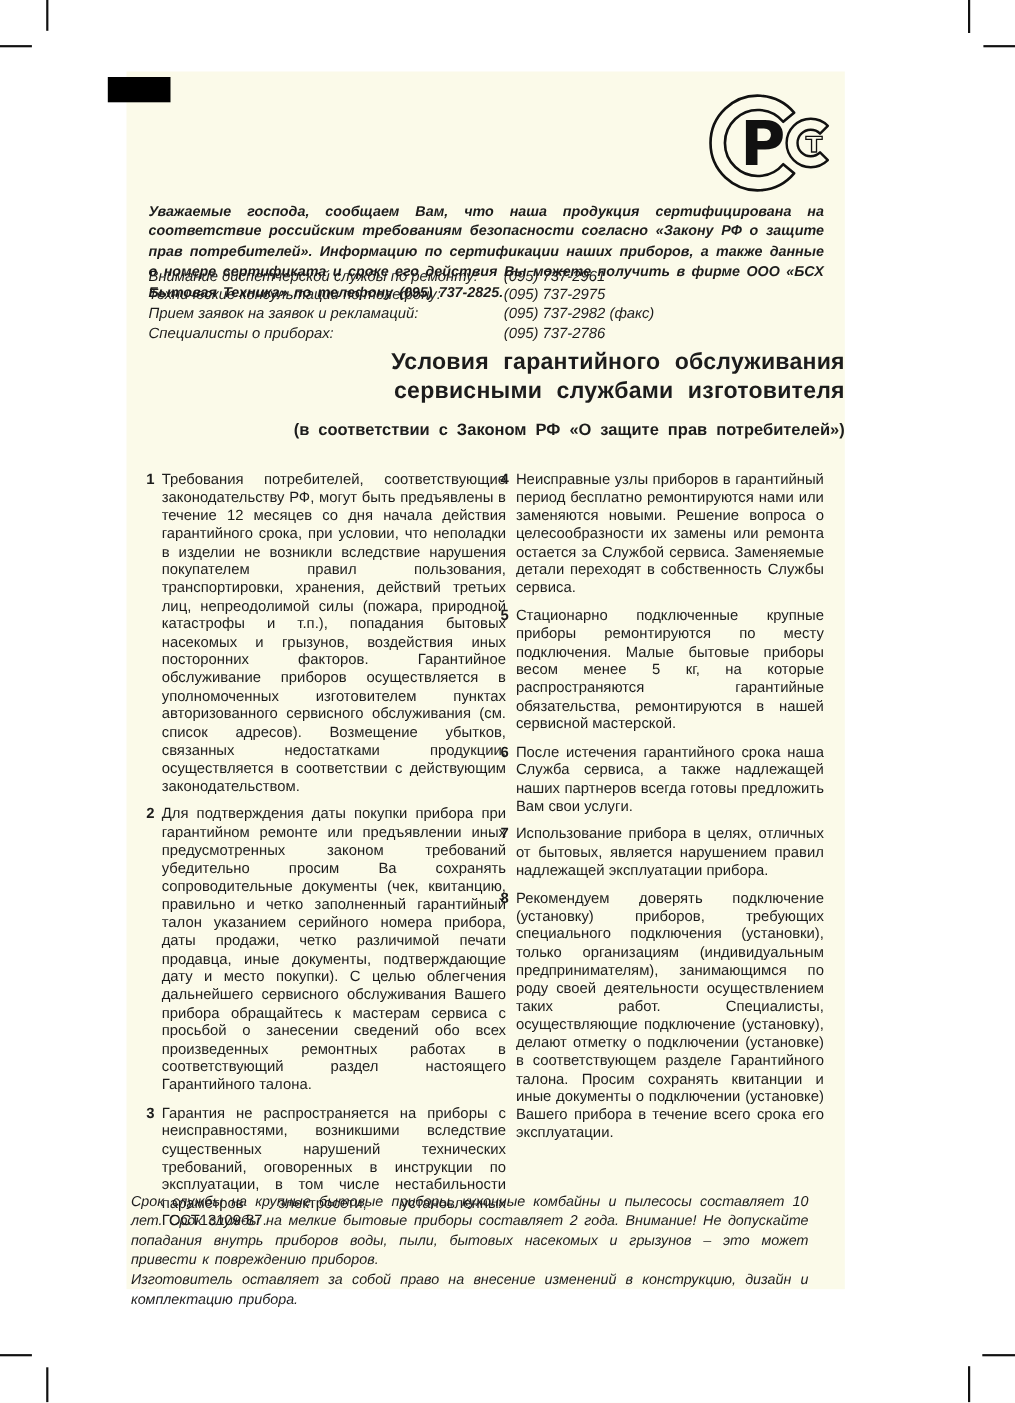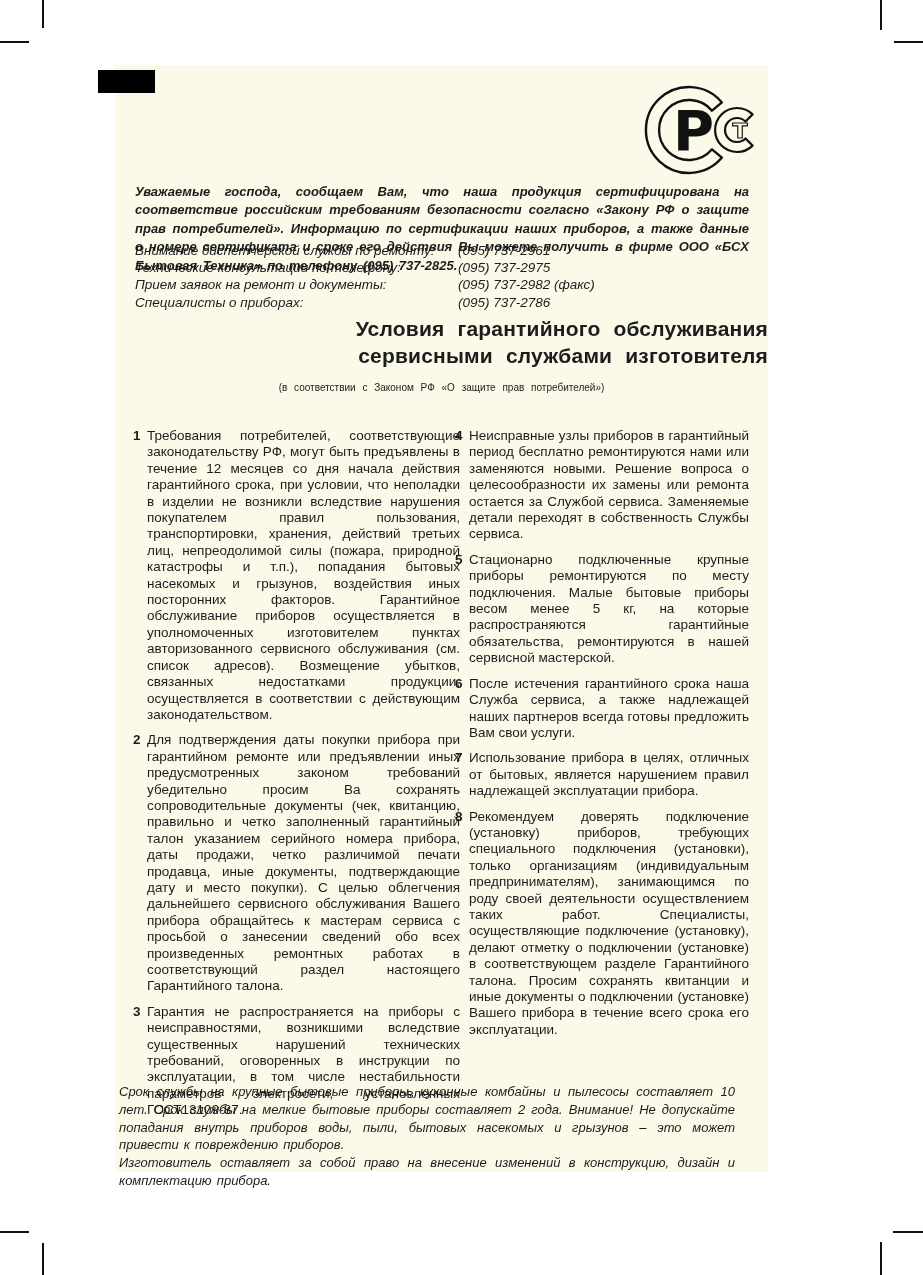--- a/index.html
+++ b/index.html
@@ -27,22 +27,22 @@
   .contacts{position:absolute;left:20px;top:177px;width:614px;font-style:italic;font-size:13.5px;}
   .contact-row{display:flex;line-height:17.2px;}
   .contact-label{flex:none;width:323px;}
   .contact-value{flex:none;font-style:italic;}
   
   .title{
     position:absolute;left:0;top:250px;width:653px;text-align:right;
     font-weight:bold;font-size:21px;line-height:27px;word-spacing:7px;letter-spacing:.2px;
   }
   .subtitle{
-    position:absolute;left:0;top:317px;width:653px;text-align:center;
-    font-weight:normal;font-size:10px;word-spacing:4px;
+    position:absolute;left:0;top:317px;width:653px;text-align:right;
+    font-weight:bold;font-size:15px;word-spacing:4px;
   }
   
   .col{position:absolute;top:363px;font-size:13.5px;line-height:16.4px;}
   .col-left{left:18px;width:327px;}
   .col-right{left:340px;width:294px;}
   .item{display:flex;margin-bottom:9px;}
   .item-num{flex:none;width:14px;font-weight:bold;}
   .item-text{flex:1;text-align:justify;}
   
   .footer{
@@ -83,21 +83,21 @@
     <div class="contacts">
       <div class="contact-row">
         <span class="contact-label">Внимание диспетчерской службы по ремонту:</span>
         <span class="contact-value">(095) 737-2961</span>
       </div>
       <div class="contact-row">
         <span class="contact-label">Технические консультации по телефону:</span>
         <span class="contact-value">(095) 737-2975</span>
       </div>
       <div class="contact-row">
-        <span class="contact-label">Прием заявок на ремонт и документы:</span>
+        <span class="contact-label">Прием заявок на заявок и рекламаций:</span>
         <span class="contact-value">(095) 737-2982 (факс)</span>
       </div>
       <div class="contact-row">
         <span class="contact-label">Специалисты о приборах:</span>
         <span class="contact-value">(095) 737-2786</span>
       </div>
     </div>
 
     <div class="title">
       <div>Условия гарантийного обслуживания</div>

